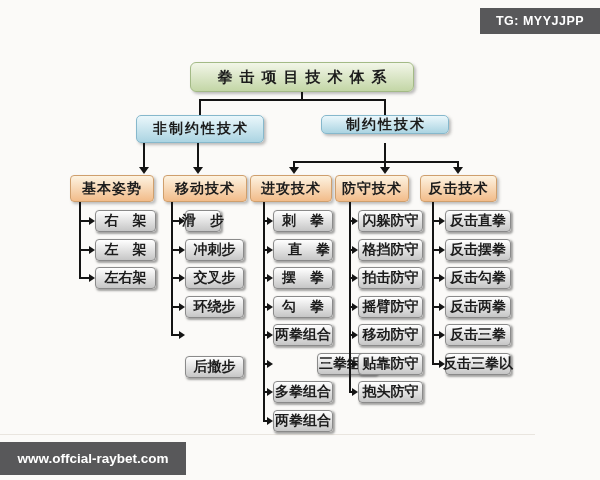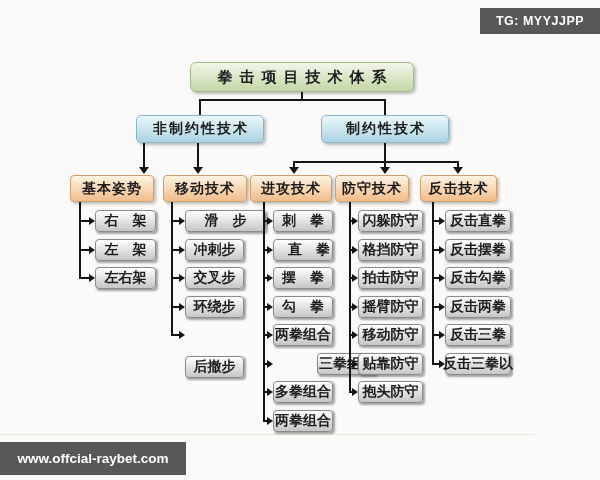--- a/index.html
+++ b/index.html
@@ -71,21 +71,21 @@
 </div>
 
 <div class="node root-node" style="left:190px;top:62px;width:224px;height:30px;">
   <span>拳击项目技术体系</span>
 </div>
 
 <div class="node branch-node" style="left:136px;top:115px;width:128px;height:28px;">
   <span>非制约性技术</span>
 </div>
 
-<div class="node branch-node" style="left:321px;top:115px;width:128px;height:28px;">
+<div class="node branch-node" style="left:321px;top:115px;width:128px;height:19px;">
   <span>制约性技术</span>
 </div>
 
 <div id="tree-layer">
     <div class="line" style="left: 301px; top: 92px; width: 2px; height: 8px;"></div>
     <div class="line" style="left: 199px; top: 99px; width: 187px; height: 2px;"></div>
     <div class="line" style="left: 199px; top: 100px; width: 2px; height: 15px;"></div>
     <div class="line" style="left: 384px; top: 100px; width: 2px; height: 15px;"></div>
     <div class="line" style="left: 143px; top: 143px; width: 2px; height: 25px;"></div>
     <div class="arrow-down" style="left: 139px; top: 167px;"></div>
@@ -116,21 +116,21 @@
     <div class="arrow-right" style="left: 89px; top: 274px;"></div>
     <div class="node leaf-node" style="left: 95px; top: 267px; width: 61px; height: 22px;">
       <span>左右架</span>
     </div>
     <div class="node category-node" style="left: 163px; top: 175px; width: 84px; height: 27px;">
       <span>移动技术</span>
     </div>
     <div class="line" style="left: 171px; top: 202px; width: 2px; height: 134px;"></div>
     <div class="line" style="left: 172px; top: 220px; width: 8px; height: 2px;"></div>
     <div class="arrow-right" style="left: 179px; top: 217px;"></div>
-    <div class="node leaf-node" style="left: 185px; top: 210px; width: 81px; height: 22px;">
+    <div class="node leaf-node" style="left: 185px; top: 210px; width: 36px; height: 22px;">
       <span>滑　步</span>
     </div>
     <div class="line" style="left: 172px; top: 248.5px; width: 8px; height: 2px;"></div>
     <div class="arrow-right" style="left: 179px; top: 245.5px;"></div>
     <div class="node leaf-node" style="left: 185px; top: 238.5px; width: 59px; height: 22px;">
       <span>冲刺步</span>
     </div>
     <div class="line" style="left: 172px; top: 277px; width: 8px; height: 2px;"></div>
     <div class="arrow-right" style="left: 179px; top: 274px;"></div>
     <div class="node leaf-node" style="left: 185px; top: 267px; width: 59px; height: 22px;">

